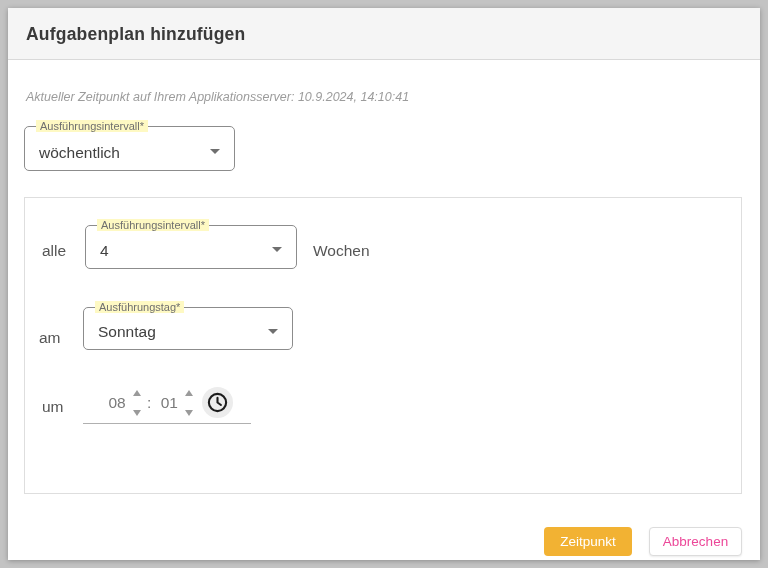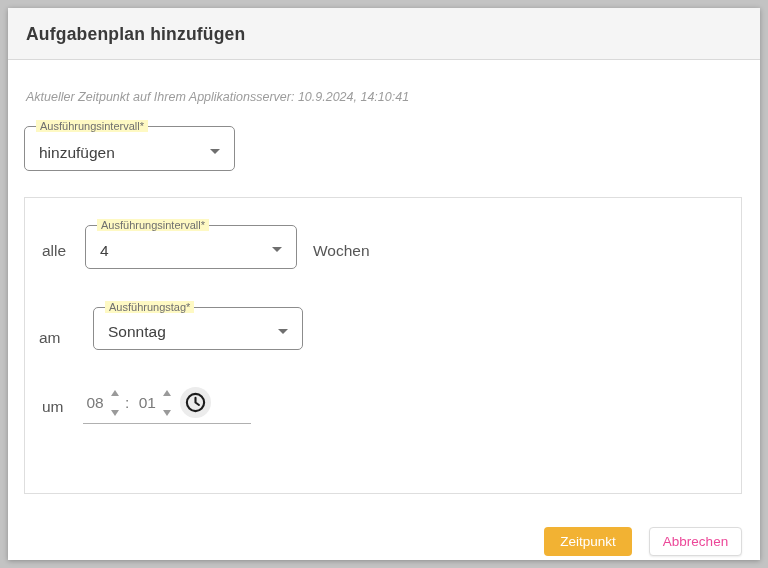--- a/index.html
+++ b/index.html
@@ -53,44 +53,44 @@
 <div class="dialog">
 
   <div class="dlg-header">
     <div class="dlg-title">Aufgabenplan hinzufügen</div>
   </div>
 
   <div class="server-note">Aktueller Zeitpunkt auf Ihrem Applikationsserver: 10.9.2024, 14:10:41</div>
 
   <div class="mat-select" style="left:16px;top:118px;width:211px;height:45px;">
     <span class="mat-label">Ausführungsintervall*</span>
-    <span class="mat-value">hinzufügen</span>
+    <span class="mat-value">wöchentlich</span>
     <span class="caret"></span>
   </div>
 
   <div class="panel">
 
     <span class="row-label" style="left:17px;top:44px;">alle</span>
     <div class="mat-select" style="left:60px;top:27px;width:212px;height:44px;">
       <span class="mat-label">Ausführungsintervall*</span>
       <span class="mat-value">4</span>
       <span class="caret"></span>
     </div>
     <span class="row-label" style="left:288px;top:44px;">Wochen</span>
 
     <span class="row-label" style="left:14px;top:131px;">am</span>
-    <div class="mat-select" style="left:68px;top:109px;width:210px;height:43px;">
+    <div class="mat-select" style="left:58px;top:109px;width:210px;height:43px;">
       <span class="mat-label">Ausführungstag*</span>
       <span class="mat-value">Sonntag</span>
       <span class="caret"></span>
     </div>
 
     <span class="row-label" style="left:17px;top:200px;">um</span>
     <div class="time-widget">
-      <span class="time-num" style="margin-left:0;">08</span>
+      <span class="time-num" style="margin-left:22px;">08</span>
       <div class="spinner">
         <div class="tri tri-up"></div>
         <div class="tri tri-down"></div>
       </div>
       <span class="time-sep">:</span>
       <span class="time-num">01</span>
       <div class="spinner">
         <div class="tri tri-up"></div>
         <div class="tri tri-down"></div>
       </div>

